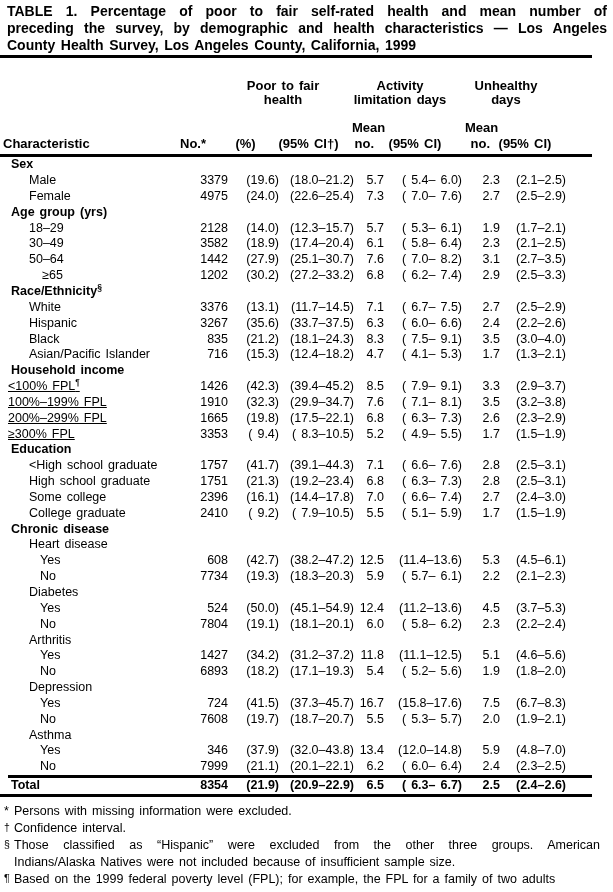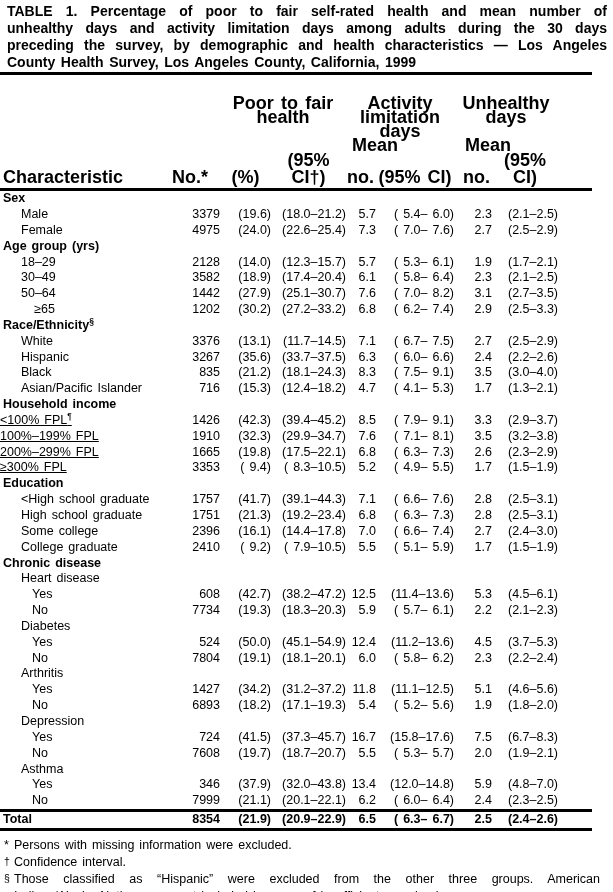--- a/index.html
+++ b/index.html
@@ -21,42 +21,42 @@
     font-weight: bold;
     line-height: 16.9px;
     word-spacing: 0.12em;
   }
   .title .tline { text-align: justify; text-align-last: justify; }
   .title .tline:last-child { text-align-last: left; }
   .rule-thick { width: 592px; height: 3px; background: #000; }
   .title-rule { margin-top: 1px; }
 
   
-  .hdr { margin-top: 7px; font-weight: bold; font-size: 18px; word-spacing: 0.12em; }
+  .hdr { margin-top: 7px; font-weight: bold; font-size: 13px; word-spacing: 0.12em; }
   .grow { display: grid; grid-template-columns: 220px 126px 108px 104px; }
   .gcell { line-height: 14px; }
   .gu { border-bottom: 2px solid #000; text-align: center; padding-bottom: 0px; }
   .gu1 { margin: 0 13px 0 17px; }
   .gu2 { margin: 0 11px 0 6px; }
   .gu3 { margin: 0 0 0 11px; }
 
   .cols8 { display: grid; grid-template-columns: 172px 48px 51px 75px 30px 78px 38px 66px; }
   .meanrow { line-height: 14.5px; }
   .mean1 { grid-column: 5 / 7; padding-left: 6px; }
   .mean2 { grid-column: 7 / 9; padding-left: 11px; }
   .labrow { line-height: 17px; align-items: end; }
   .h-char { padding-left: 3px; }
   .h-no { text-align: right; padding-right: 14px; }
   .h-c { text-align: center; }
   .h-nr { text-align: right; padding-right: 2px; }
   .hdr-rule { margin-top: 2px; }
 
   
   .tbl { width: 592px; font-size: 12.5px; word-spacing: 0.12em; }
-  .row { display: grid; grid-template-columns: 172px 48px 51px 75px 30px 78px 38px 66px; line-height: 15.85px; }
+  .row { display: grid; grid-template-columns: 172px 48px 51px 75px 30px 78px 38px 66px; line-height: 15.85px; margin-left: 8px; }
   .row .lab { white-space: pre; }
   .sec .lab { font-weight: bold; padding-left: 3px; }
   .i1 .lab { padding-left: 21px; }
   .i2 .lab { padding-left: 32px; }
   .r .lab { padding-right: 24px; text-align: left; text-decoration: underline; }
   .ra .lab { padding-right: 117px; text-align: right; }
   .total { font-weight: bold; border-top: 3px solid #000000; }
   .total .lab { padding-left: 3px; }
   .c { text-align: right; white-space: pre; }
   sup { font-size: 8.5px; vertical-align: super; line-height: 0; }
@@ -68,21 +68,20 @@
   .fnm-star { font-size: 12.5px; top: 0; }
   .fjust { text-align: justify; text-align-last: justify; }
 </style>
 </head>
 <body>
 
 <div class="page">
 
   <div class="title">
     <div class="tline">TABLE 1. Percentage of poor to fair self-rated health and mean number of</div>
-    <div class="tline">unhealthy days and activity limitation days among adults during the 30 days</div>
     <div class="tline">preceding the survey, by demographic and health characteristics — Los Angeles</div>
     <div class="tline">County Health Survey, Los Angeles County, California, 1999</div>
   </div>
   <div class="rule-thick title-rule"></div>
 
   <div class="hdr">
     <div class="grow">
       <span></span>
       <span class="gcell">
         <span class="gu gu1">

